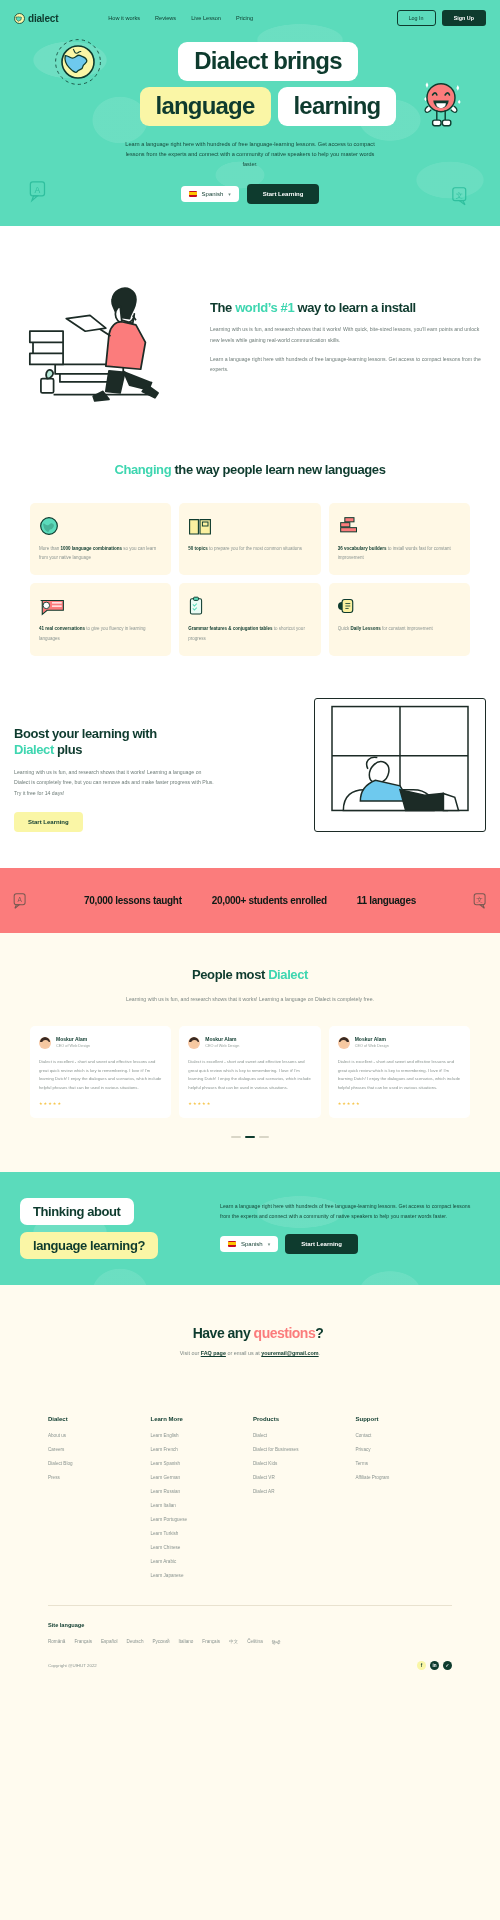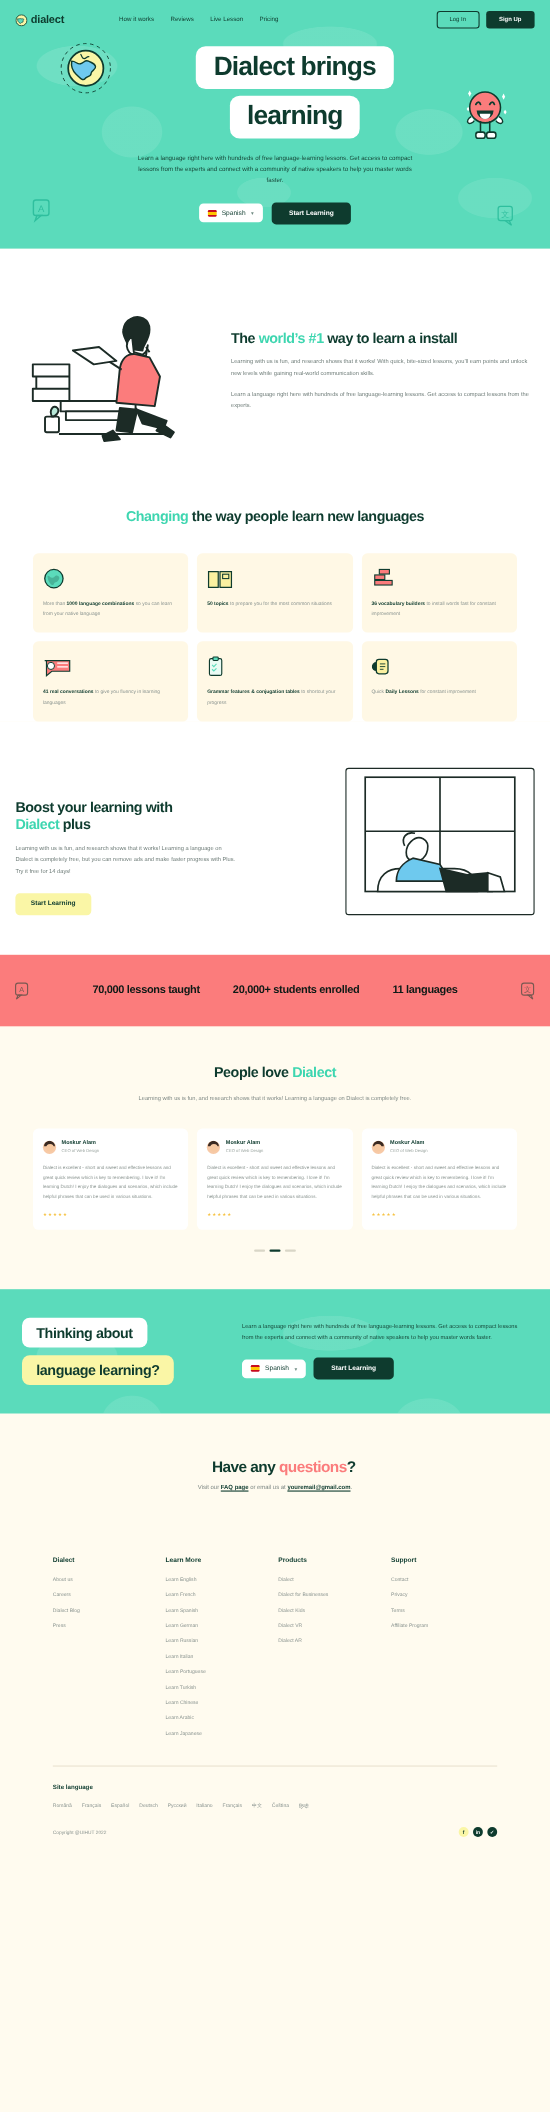--- a/index.html
+++ b/index.html
@@ -227,20 +227,21 @@
       <rect x="18" y="60" width="12" height="8" rx="3" fill="#fff" stroke="#0E3B2E" stroke-width="2"></rect>
       <rect x="32" y="60" width="12" height="8" rx="3" fill="#fff" stroke="#0E3B2E" stroke-width="2"></rect>
     </svg>
 
     <div class="hero-body">
       <div class="hl-wrap">
         <div class="hl-row">
           <div class="hl">Dialect brings</div>
         </div>
         <div class="hl-row">
+          <div class="hl yellow">language</div>
           <div class="hl">learning</div>
         </div>
       </div>
       <p class="hero-sub">Learn a language right here with hundreds of free language-learning lessons. Get access to compact lessons from the experts and connect with a community of native speakers to help you master words faster.</p>
       <div class="hero-cta">
         <div class="lang-select">
           <span class="flag"></span>
           <span>Spanish</span>
           <span class="chev">▾</span>
         </div>
@@ -392,21 +393,21 @@
     <div class="stat">20,000+ students enrolled</div>
     <div class="stat">11 languages</div>
     <svg class="stats-ico-r" width="16" height="18" viewBox="0 0 22 24">
       <rect x="3" y="2" width="15" height="15" rx="3" fill="none" stroke="#0E3B2E" stroke-width="1.4"></rect>
       <text x="10.5" y="13" font-size="9" fill="#0E3B2E" text-anchor="middle" font-family="Liberation Sans, sans-serif">文</text>
       <path d="M15 17l2 5-6-5z" fill="none" stroke="#0E3B2E" stroke-width="1.4"></path>
     </svg>
   </section>
 
   <section class="sec-testi">
-    <h2 class="h2c"><span>People love </span><span class="accent">Dialect</span></h2>
+    <h2 class="h2c"><span>People most </span><span class="accent">Dialect</span></h2>
     <p class="testi-sub">Learning with us is fun, and research shows that it works! Learning a language on Dialect is completely free.</p>
     <div class="testi-cards">
 
       <div class="tcard">
         <div class="tc-head">
           <div class="avatar">
               <span class="hair"></span>
               <span class="face"></span>
             </div>
           <div>

